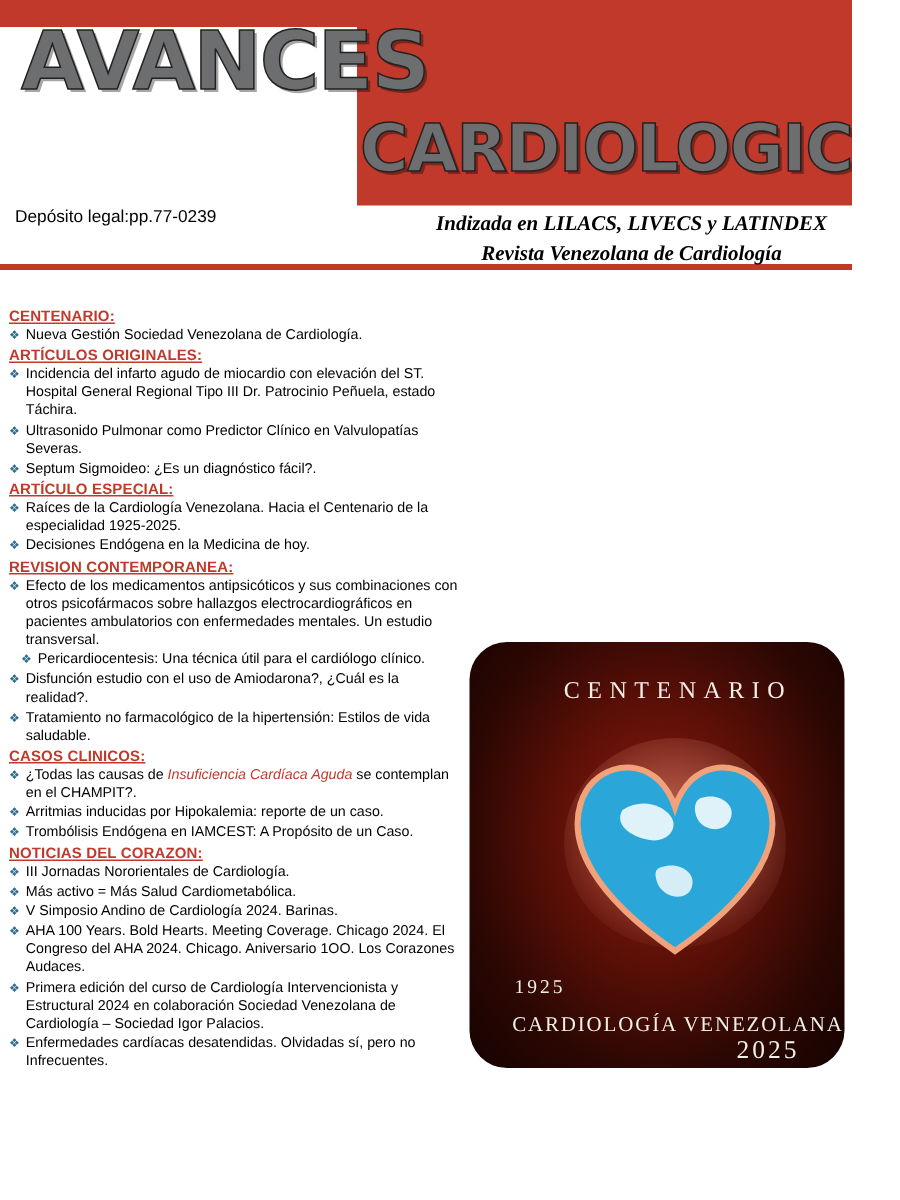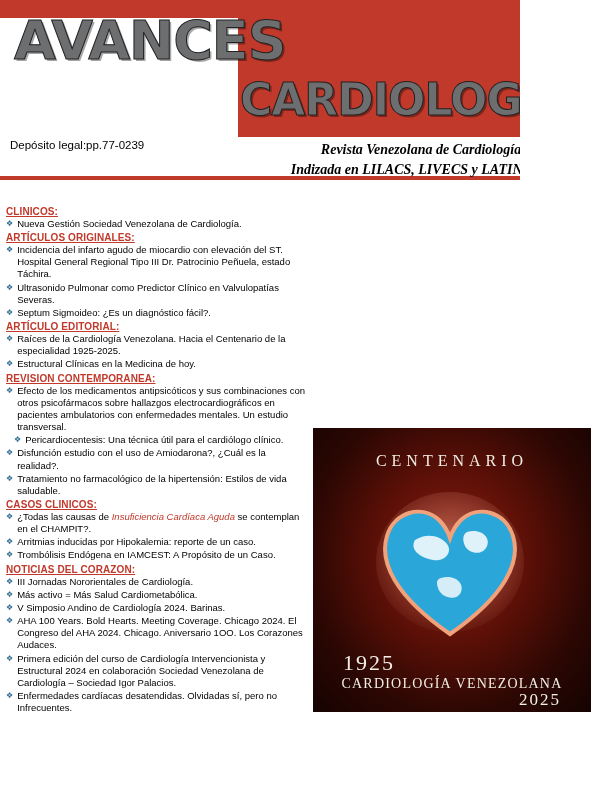--- a/index.html
+++ b/index.html
@@ -11,21 +11,21 @@
     height: 800px;
     background: #ffffff;
     font-family: "Liberation Sans", sans-serif;
     overflow: hidden;
     position: relative;
   }
 
   
   .masthead {
     position: relative;
-    width: 520px;
+    width: 568px;
     height: 180px;
     overflow: hidden;
   }
   .red-band-top {
     position: absolute;
     left: 0;
     top: 0;
     width: 600px;
     height: 18px;
     background: #C0392B;
@@ -138,24 +138,25 @@
   }
   .indent {
     padding-left: 8px;
   }
 
   
   .cover-art {
     position: absolute;
     left: 313px;
     top: 248px;
-    width: 278px;
+    width: 250px;
     height: 284px;
     background: radial-gradient(ellipse at 50% 45%, #8b1d10 0%, #5d1007 38%, #2b0703 72%, #150301 100%);
     overflow: hidden;
+    border-radius: 25px;
   }
   .cover-art .centenario {
     position: absolute;
     top: 24px;
     left: 0;
     width: 278px;
     text-align: center;
     color: #f2efe6;
     font-size: 16px;
     letter-spacing: 5px;
@@ -166,21 +167,21 @@
     left: 62px;
     top: 64px;
     width: 150px;
     height: 152px;
   }
   .year-left {
     position: absolute;
     left: 30px;
     top: 222px;
     color: #f2efe6;
-    font-size: 22px;
+    font-size: 13px;
     letter-spacing: 2px;
     font-family: "Liberation Serif", serif;
   }
   .year-right {
     position: absolute;
     right: 30px;
     top: 222px;
     color: #f2efe6;
     font-size: 17px;
     letter-spacing: 2px;
@@ -205,54 +206,54 @@
 <div class="masthead">
   <div class="red-band-top"></div>
   <div class="red-block-right"></div>
   <div class="red-band-bottom"></div>
   <div class="title-avances">AVANCES</div>
   <div class="title-cardiologicos">CARDIOLOGICOS</div>
   <div class="issn-block">
     <div>Depósito legal:pp.77-0239</div>
   </div>
   <div class="subtitle-block">
+    <div>Indizada en LILACS, LIVECS y LATINDEX</div>
     <div>Revista Venezolana de Cardiología</div>
-    <div>Indizada en LILACS, LIVECS y LATINDEX</div>
   </div>
 </div>
 
 <div class="content">
 
   <div class="toc">
-      <div class="sec-head">CLINICOS:</div>
+      <div class="sec-head">CENTENARIO:</div>
       <div class="item">
         <span class="bullet">❖</span>
         <span class="txt">Nueva Gestión Sociedad Venezolana de Cardiología.</span>
       </div>
       <div class="sec-head">ARTÍCULOS ORIGINALES:</div>
       <div class="item">
         <span class="bullet">❖</span>
         <span class="txt">Incidencia del infarto agudo de miocardio con elevación del ST. Hospital General Regional Tipo III Dr. Patrocinio Peñuela, estado Táchira.</span>
       </div>
       <div class="item">
         <span class="bullet">❖</span>
         <span class="txt">Ultrasonido Pulmonar como Predictor Clínico en Valvulopatías Severas.</span>
       </div>
       <div class="item">
         <span class="bullet">❖</span>
         <span class="txt">Septum Sigmoideo: ¿Es un diagnóstico fácil?.</span>
       </div>
-      <div class="sec-head">ARTÍCULO EDITORIAL:</div>
+      <div class="sec-head">ARTÍCULO ESPECIAL:</div>
       <div class="item">
         <span class="bullet">❖</span>
         <span class="txt">Raíces de la Cardiología Venezolana.  Hacia el Centenario de la especialidad 1925-2025.</span>
       </div>
       <div class="item">
         <span class="bullet">❖</span>
-        <span class="txt">Estructural Clínicas en la Medicina de hoy.</span>
+        <span class="txt">Decisiones Endógena en la Medicina de hoy.</span>
       </div>
       <div class="sec-head">REVISION CONTEMPORANEA:</div>
       <div class="item">
         <span class="bullet">❖</span>
         <span class="txt">Efecto de los medicamentos antipsicóticos y sus combinaciones con otros psicofármacos sobre hallazgos electrocardiográficos en pacientes ambulatorios con enfermedades mentales. Un estudio transversal.</span>
       </div>
       <div class="item indent">
         <span class="bullet">❖</span>
         <span class="txt">Pericardiocentesis: Una técnica útil para el cardiólogo clínico.</span>
       </div>

